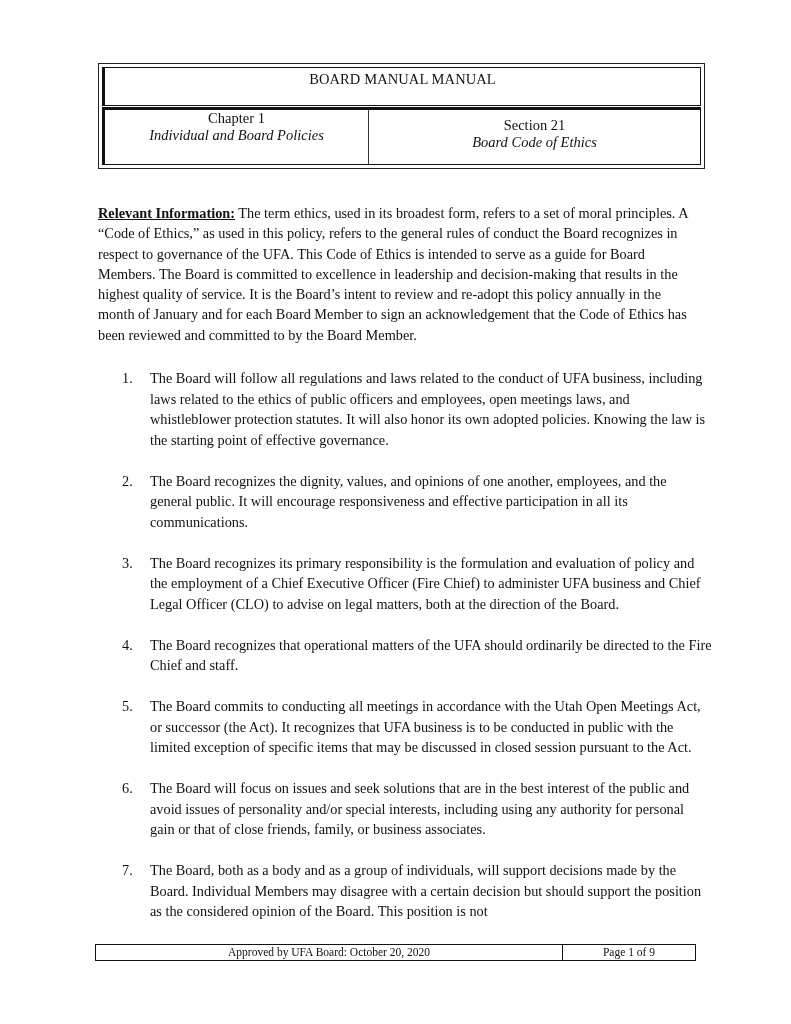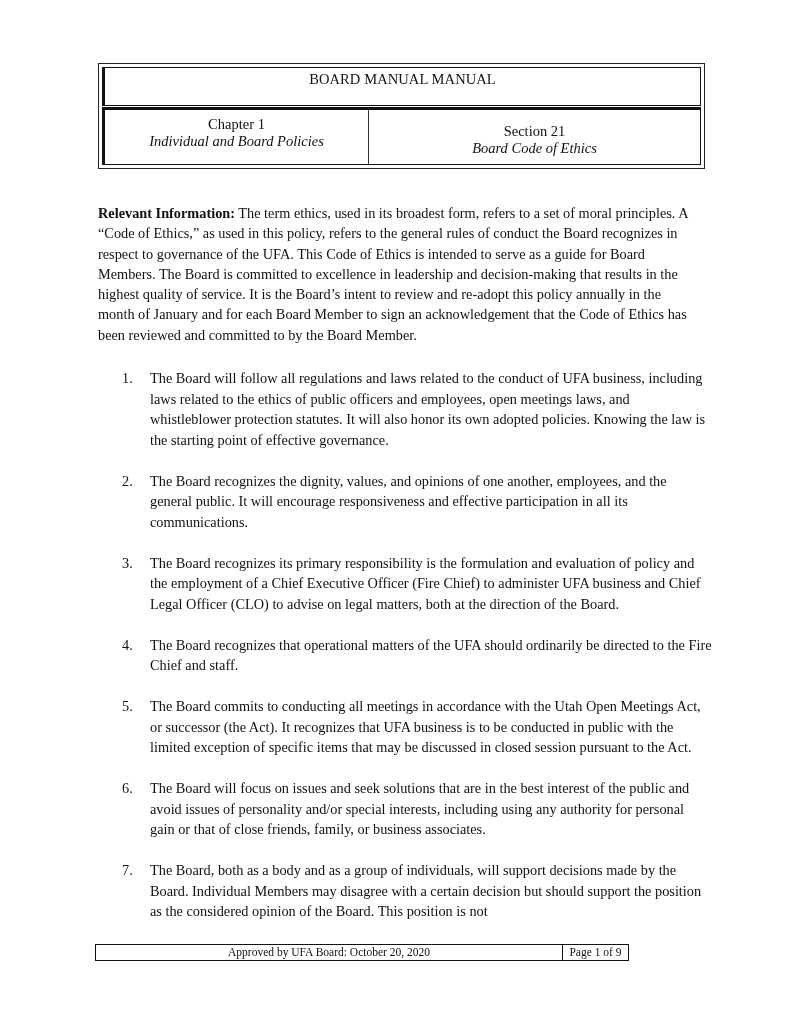--- a/index.html
+++ b/index.html
@@ -65,21 +65,21 @@
       border-left: 3px solid #111;
       border-right: 1.5px solid #111;
       border-bottom: 1.5px solid #111;
       box-sizing: border-box;
       display: flex;
     }
     .header-cell {
       text-align: center;
       font-size: 14.5px;
       line-height: 17px;
-      padding-top: 6px;
+      padding-top: 0;
       box-sizing: border-box;
     }
     .header-cell.left {
       width: 264px;
       border-right: 1px solid #333;
     }
     .header-cell.right {
       flex: 1;
       margin-top: 7px;
     }
@@ -89,20 +89,21 @@
     .intro {
       position: absolute;
       left: 98px;
       top: 203px;
       width: 600px;
       font-size: 14.3px;
       line-height: 20.3px;
     }
     .intro .lead {
       font-weight: bold;
+      text-decoration: underline;
       margin-top: 28px;
     }
 
     .items {
       position: absolute;
       left: 122px;
       top: 368px;
       width: 590px;
       margin: 0;
       padding: 0;
@@ -119,21 +120,21 @@
       position: absolute;
       left: 0;
       top: 0;
     }
 
     
     .footer-box {
       position: absolute;
       left: 95px;
       top: 944px;
-      width: 534px;
+      width: 601px;
       height: 17px;
       border: 1.5px solid #111;
       box-sizing: border-box;
       display: flex;
       font-size: 11.5px;
       line-height: 14px;
     }
     .footer-cell {
       text-align: center;
       box-sizing: border-box;

